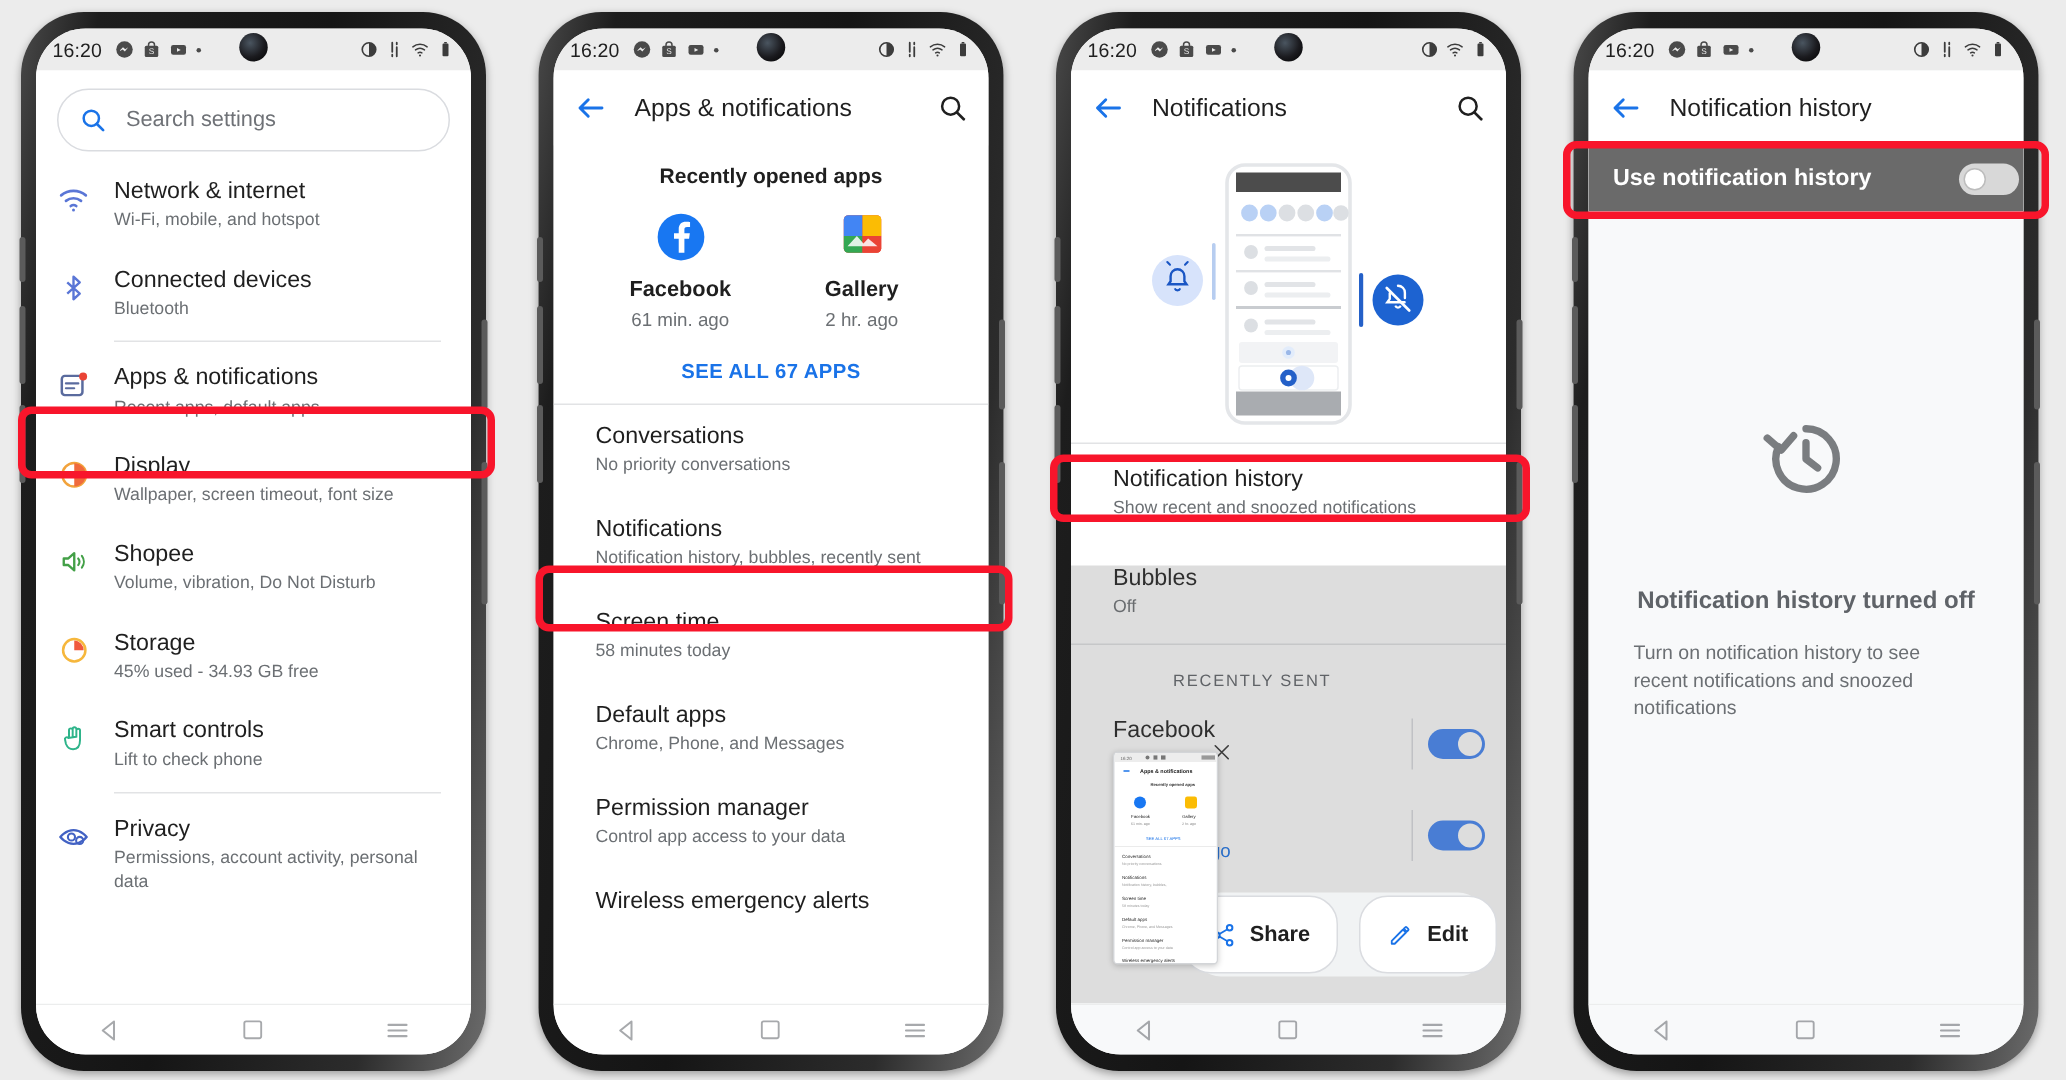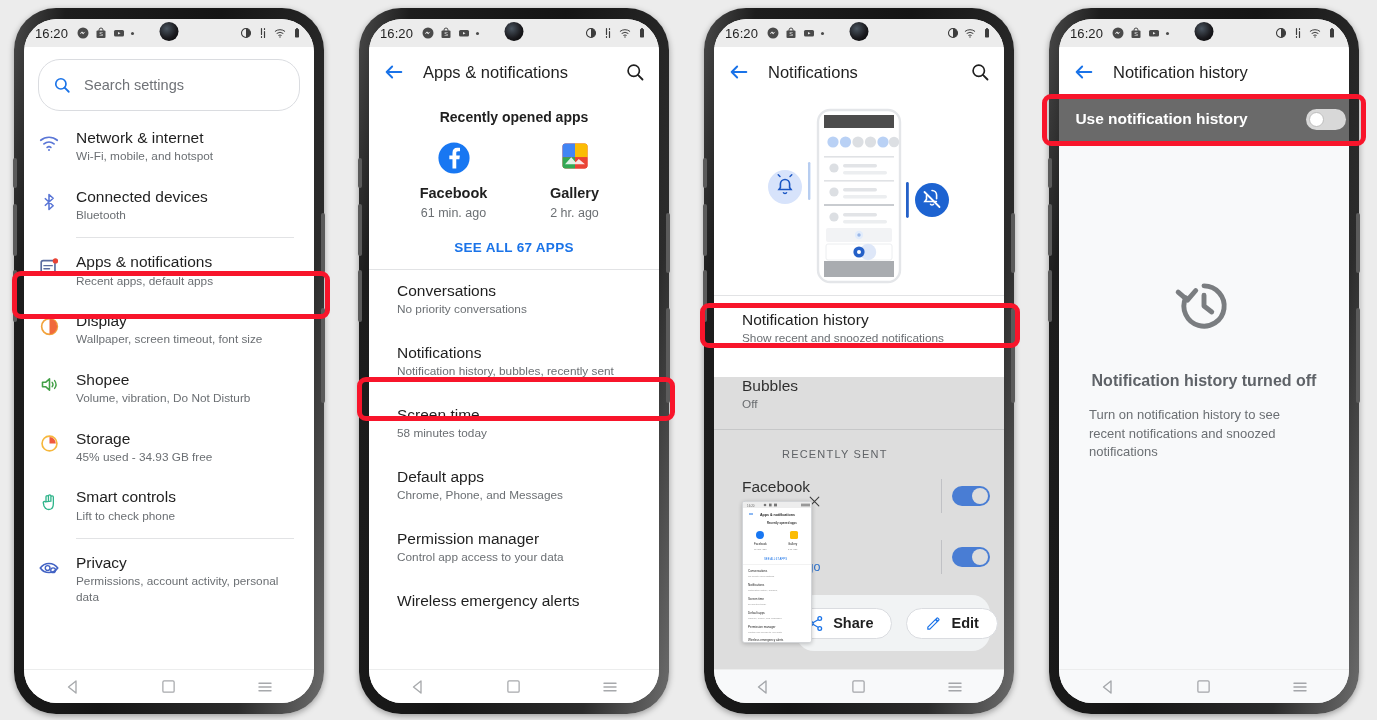--- a/index.html
+++ b/index.html
@@ -61,21 +61,21 @@
     top: 3px; width: 19px; height: 19px; border-radius: 50%;
     background: radial-gradient(circle at 38% 35%, #4a5560 0%, #1b1b1f 55%, #000 100%);
   }
 
   
   .content { background: #fff; height: calc(100% - 28px - 34px); overflow: hidden; position: relative; }
 
   
   .searchwrap { padding: 12px 14px 6px; }
   .searchbar {
-    height: 52px; border: 1px solid #dadce0; border-radius: 22px;
+    height: 42px; border: 1px solid #dadce0; border-radius: 22px;
     display: flex; align-items: center; padding: 0 14px; gap: 13px;
     background: #fff;
   }
   .search-ph { color: #6f7277; font-size: 14.5px; }
 
   
   .srow { display: flex; align-items: flex-start; padding: 11px 16px 11px 12px; gap: 14px; }
   .srow .ic { width: 26px; min-width: 26px; height: 26px; margin-top: 2px;
                display: flex; align-items: center; justify-content: center; }
   .srow .tx .t { font-size: 15.5px; color: #1f1f1f; line-height: 1.25; }
@@ -120,21 +120,21 @@
   
   .share-overlay { position: absolute; left: 14px; right: 14px; bottom: 18px; }
   .share-card {
     background: #f1f3f4; border-radius: 18px; height: 56px;
     display: flex; align-items: center; justify-content: center; gap: 14px;
     margin-left: 68px;
   }
   .chip {
     display: flex; align-items: center; gap: 9px;
     border: 1px solid #dadce0; background: #fff;
-    border-radius: 19px; height: 31px; padding: 0 18px;
+    border-radius: 19px; height: 52px; padding: 0 18px;
     font-size: 14.5px; color: #1f1f1f; font-weight: 700;
   }
   .thumb {
     position: absolute; left: 14px; bottom: 8px;
     width: 70px; height: 142px; background: #fff;
     border: 1px solid #d3d5d8; border-radius: 3px; overflow: hidden;
     box-shadow: 0 1px 4px rgba(0,0,0,.22);
   }
   .thumb-close { position: absolute; left: 80px; bottom: 143px; width: 13px; height: 13px; }
 
@@ -144,21 +144,21 @@
     justify-content: center; gap: 58px; color: #fff; font-size: 15.5px; font-weight: 700; padding-left: 13px;
   }
   .toggle-off { width: 40px; height: 21px; border-radius: 11px; background: #d8d8d8; position: relative; }
   .toggle-off .knob { position: absolute; width: 15px; height: 15px; border-radius: 50%;
                       background: #fff; top: 3px; left: 3px; border: 1px solid #bdbdbd; }
   .empty {
     background: #f8f9fa; height: 100%; padding-top: 134px;
     display: flex; flex-direction: column; align-items: center;
   }
   .empty .etitle { font-size: 16px; color: #5f6368; font-weight: 700; text-align: center;
-                   width: 230px; margin-top: 34px; line-height: 1.3; }
+                   width: 230px; margin-top: 54px; line-height: 1.3; }
   .empty .edesc { font-size: 13px; color: #6b6f73; width: 230px; margin-top: 14px; line-height: 1.45; }
 
   
   .navbar { height: 34px; background: #fff; display: flex; align-items: center;
             justify-content: space-around; border-top: 1px solid #eceded; }
   .navbar.gray { background: #f8f9fa; }
   .navbar svg { opacity: .55; }
 
   
   .hl {

